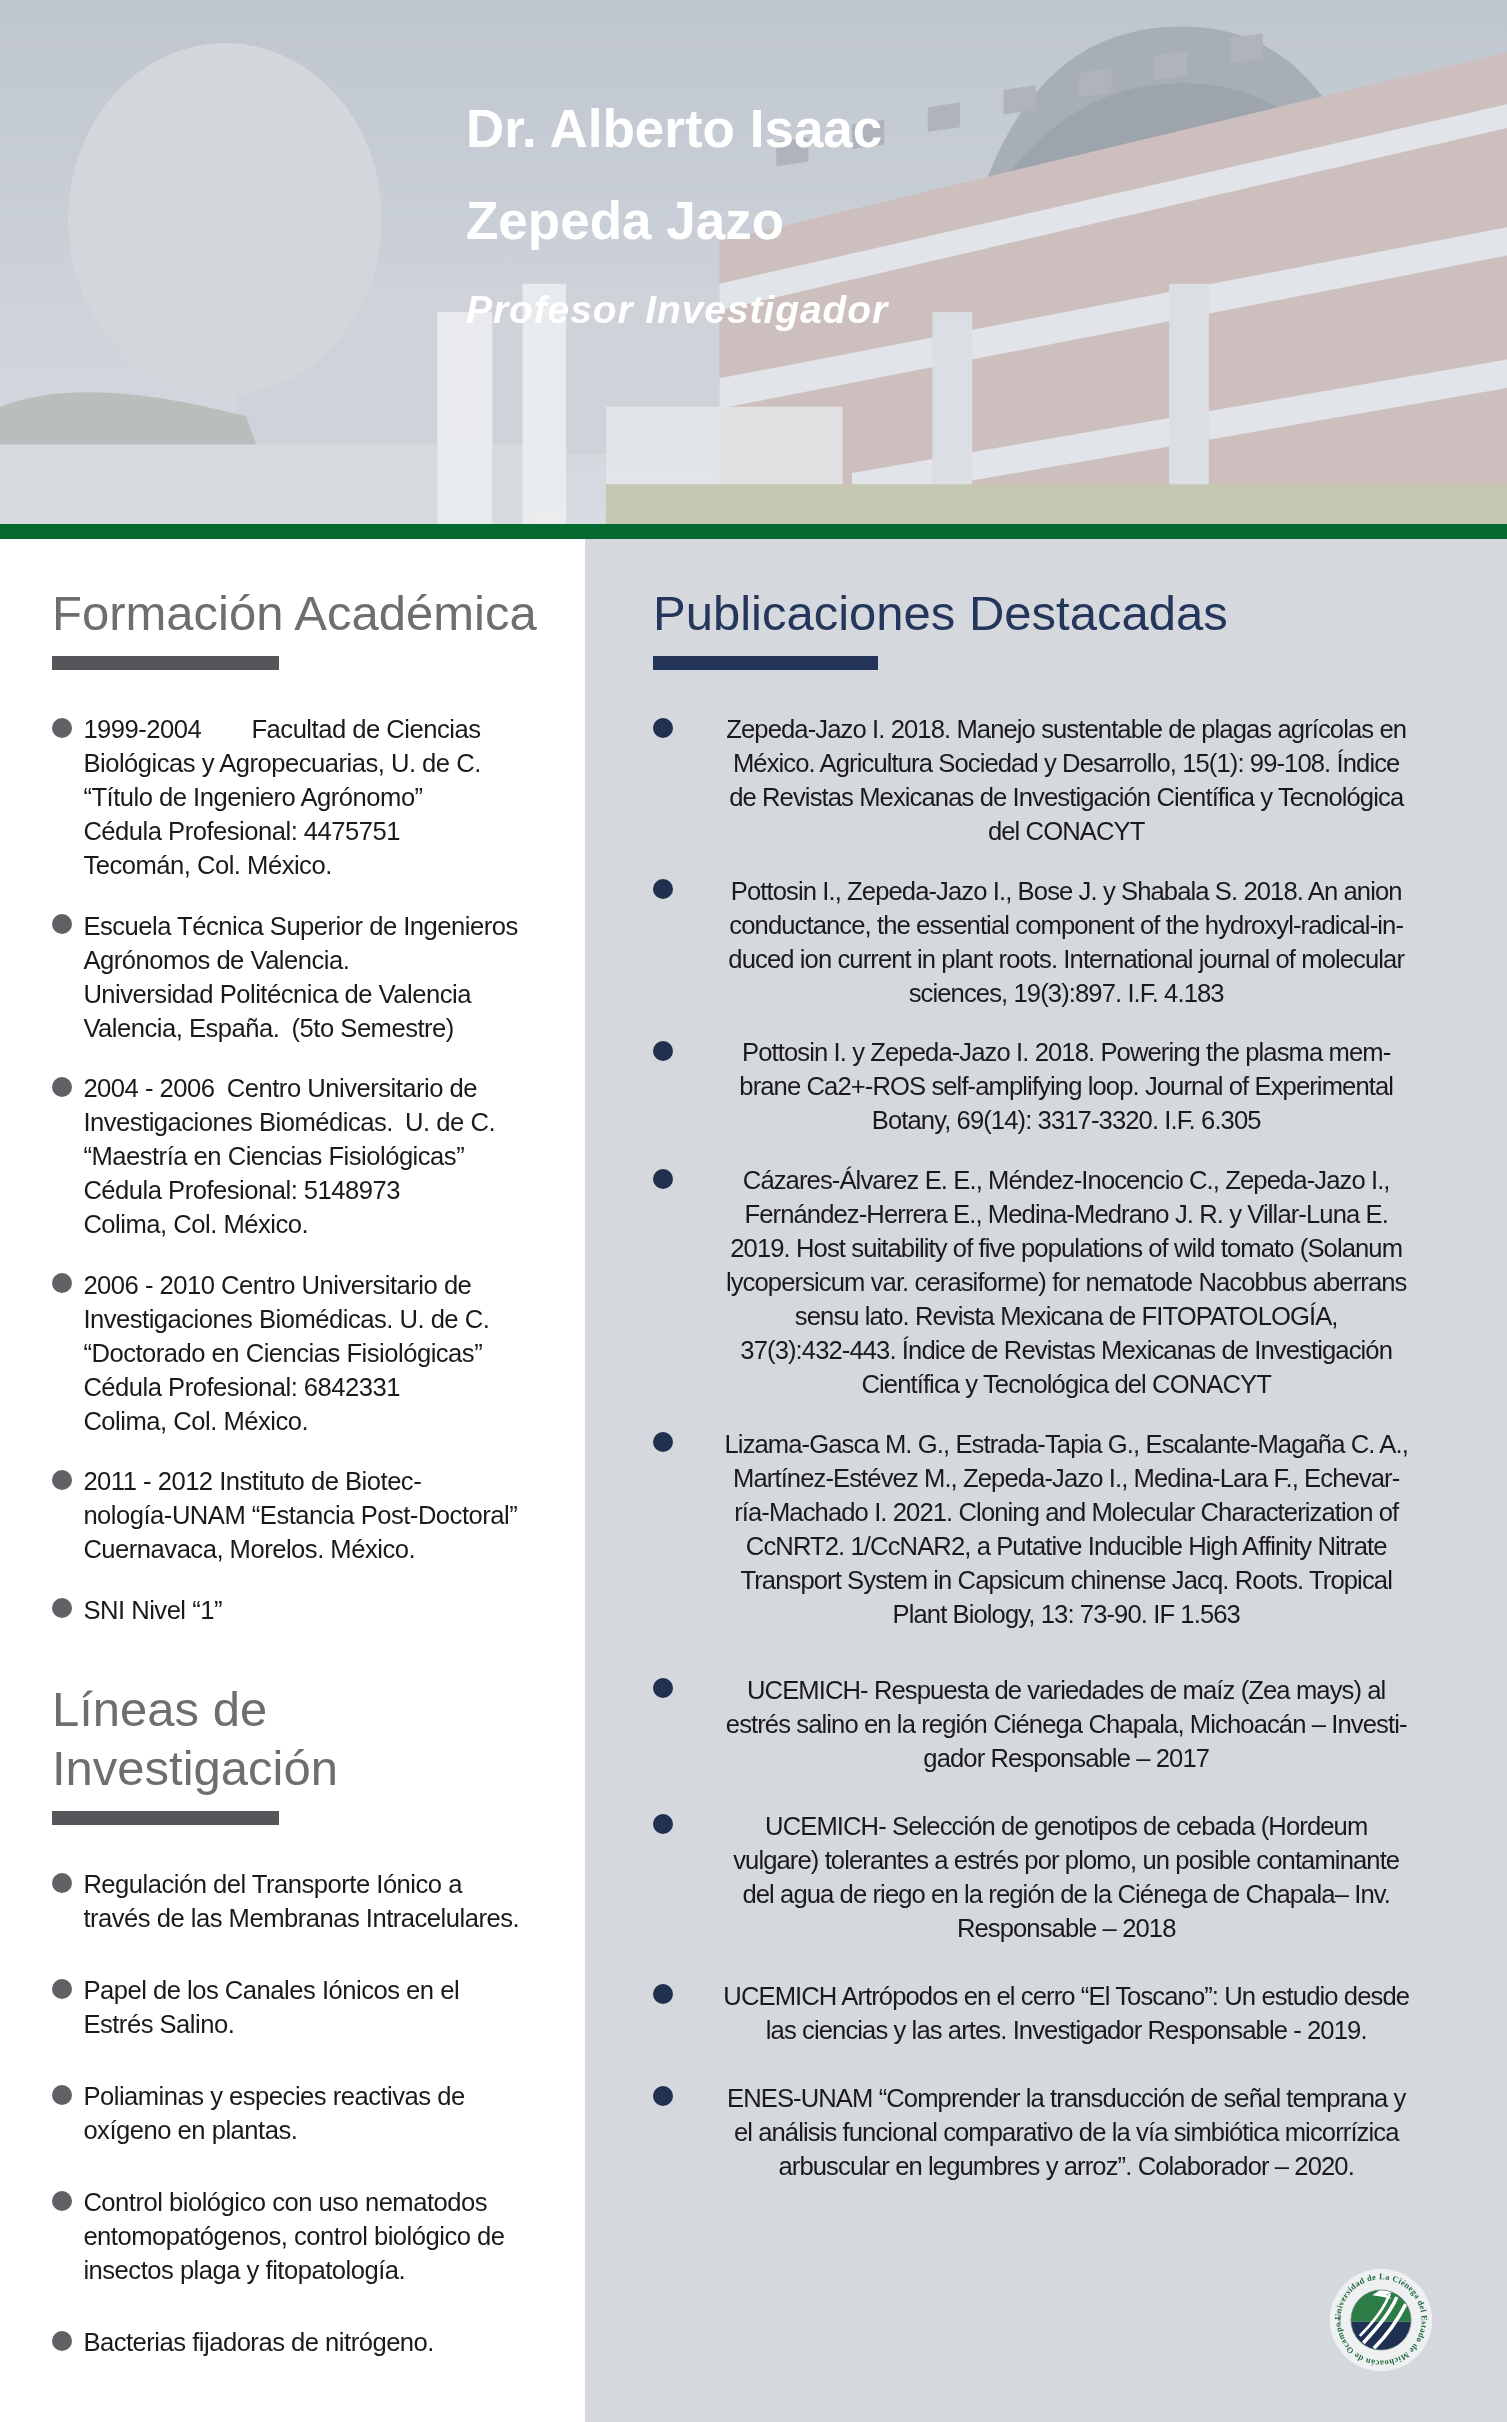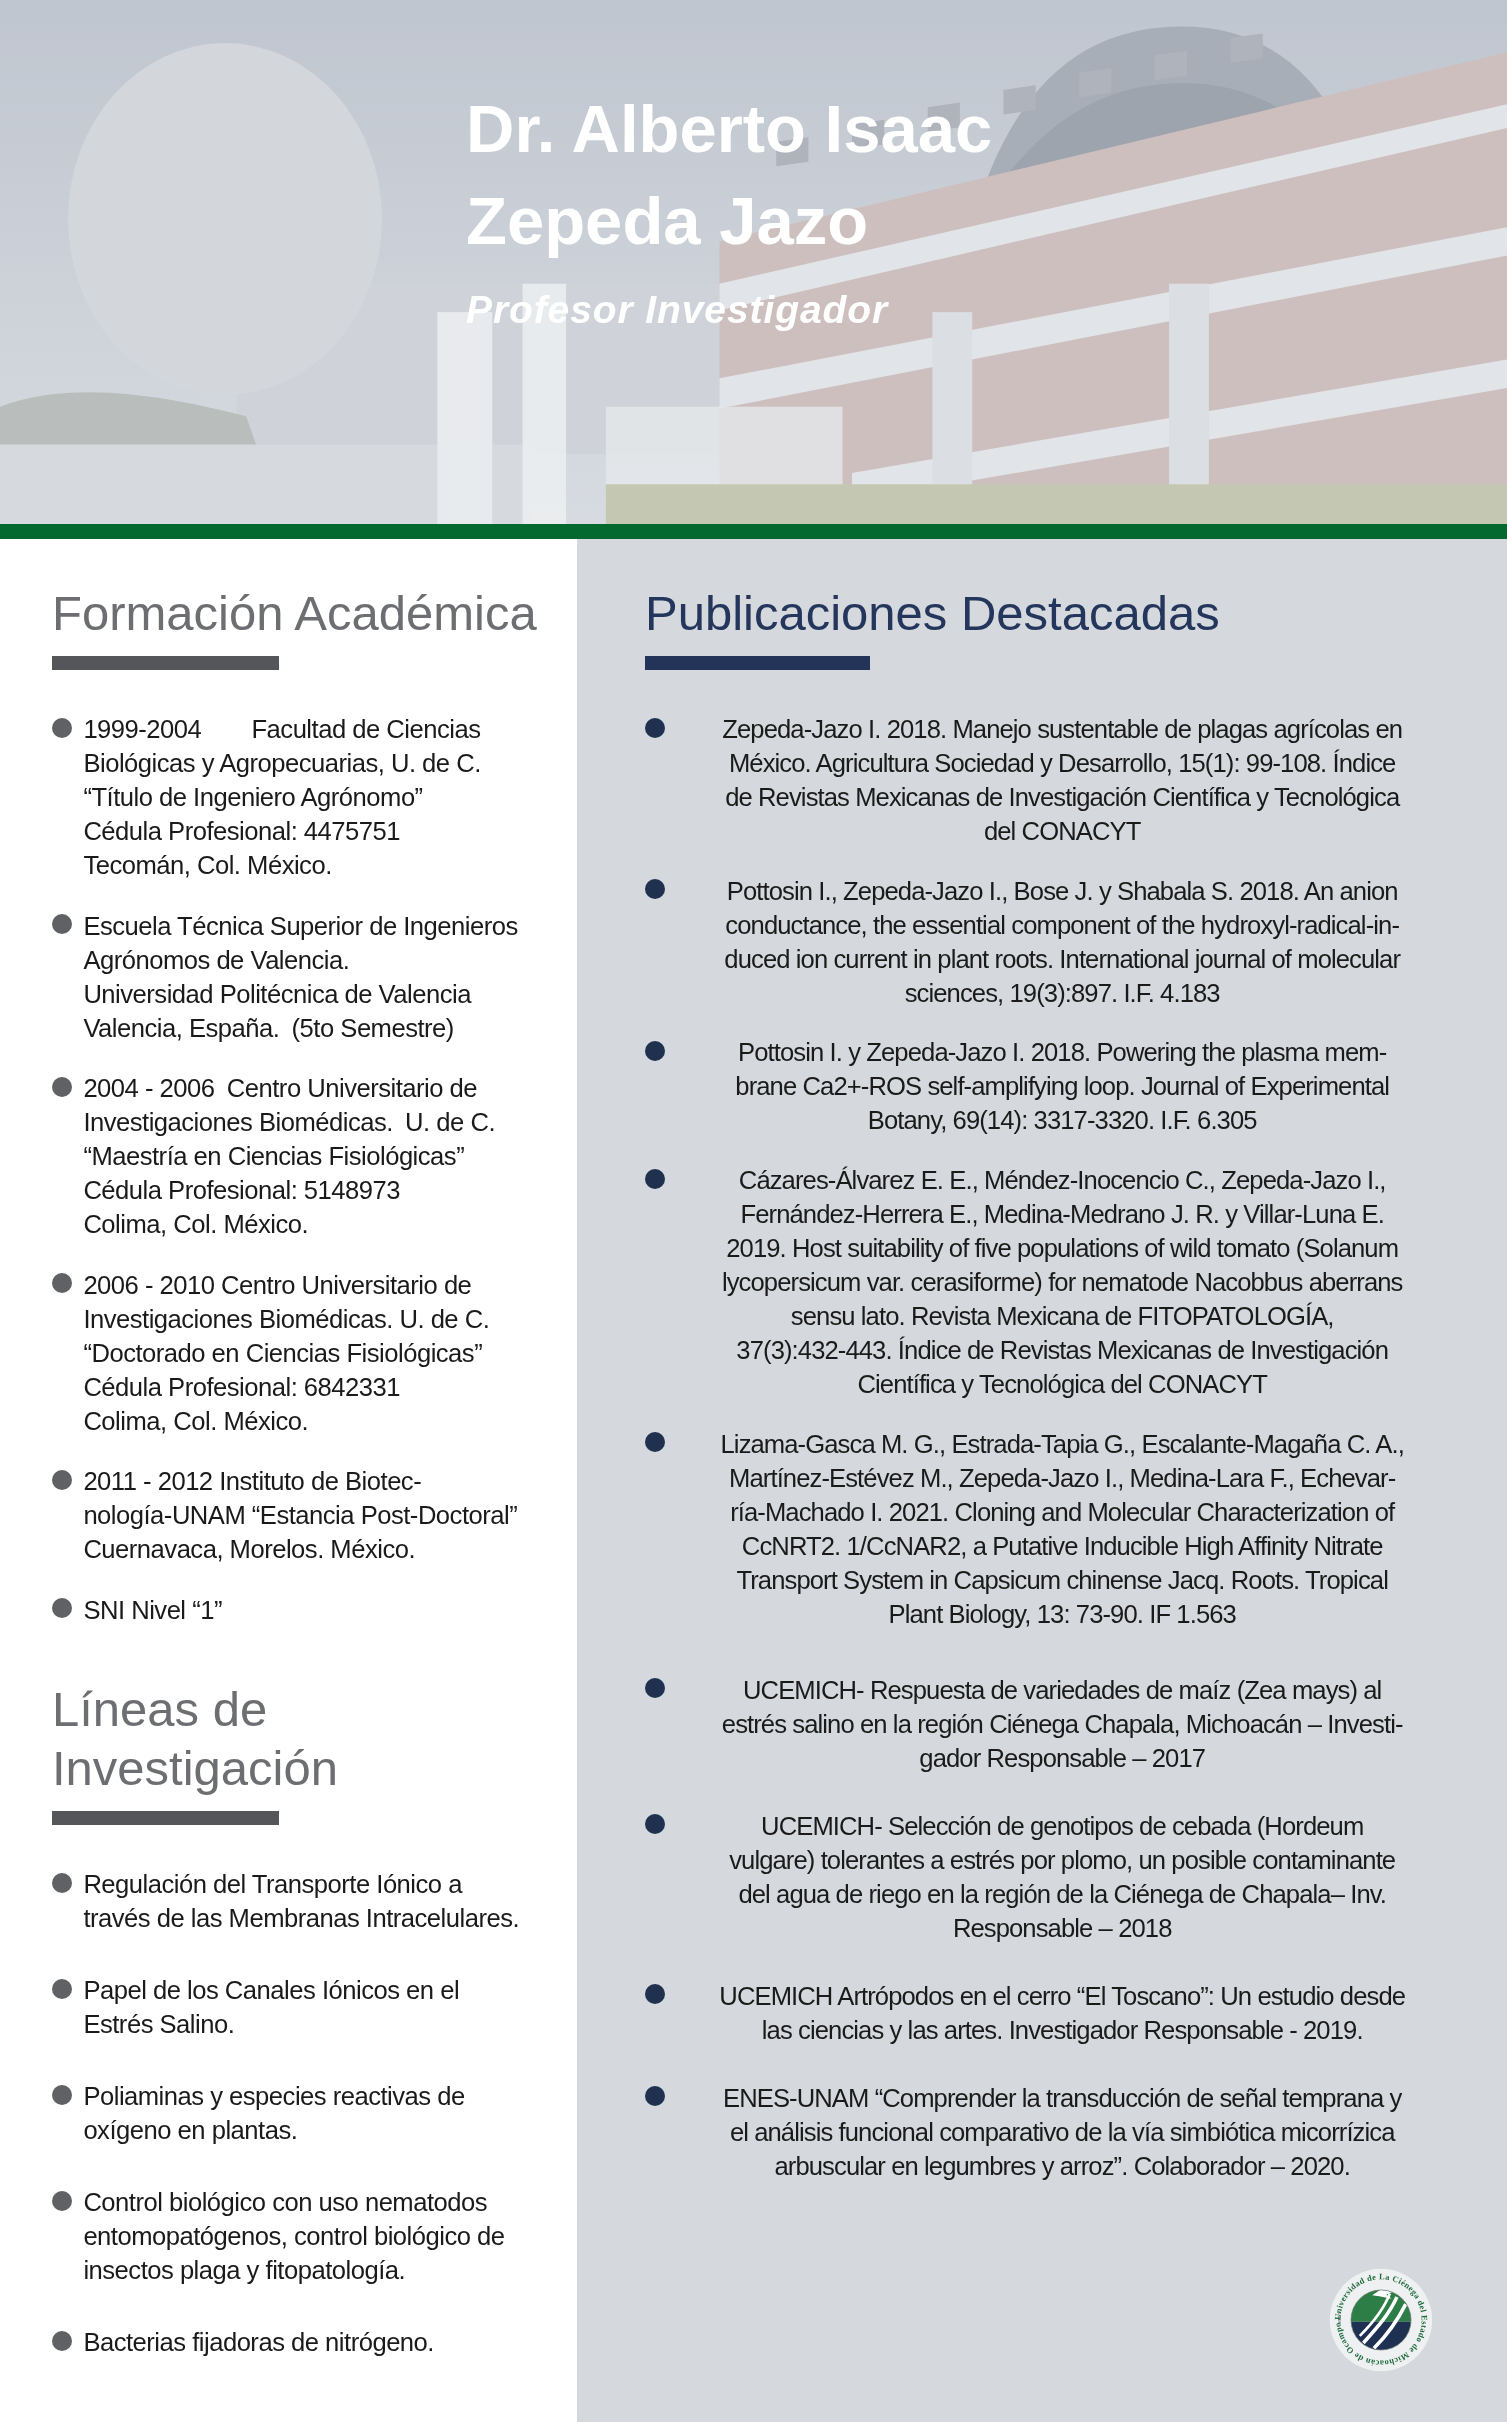--- a/index.html
+++ b/index.html
@@ -11,24 +11,24 @@
   .header{position:absolute;top:0;left:0;width:1508px;height:539px;}
   .header-art{position:absolute;top:0;left:0;width:1508px;height:524px;}
   .header-overlay{position:absolute;top:0;left:0;width:1508px;height:524px;
     background:rgba(238,240,243,0.45);}
   .green-bar{position:absolute;left:0;top:524px;width:1508px;height:15px;background:#03692f;}
   .avatar{
     position:absolute;left:68px;top:43px;width:314px;height:352px;
     border-radius:50%;background:#d3d7db;
   }
   .title-block{position:absolute;left:466px;top:83px;color:#ffffff;}
-  .title-line{font-weight:bold;font-size:67px;line-height:92px;letter-spacing:0px;}
+  .title-line{font-weight:bold;font-size:53px;line-height:92px;letter-spacing:0px;}
   .subtitle{font-weight:bold;font-style:italic;font-size:39px;margin-top:21px;letter-spacing:0.9px;}
   
-  .main{position:absolute;top:539px;left:0;width:1508px;height:1883px;display:flex;}
+  .main{position:absolute;top:539px;left:0;width:1508px;height:1883px;display:flex;gap:8px;}
   .col-left{width:577px;background:#ffffff;box-sizing:border-box;
     padding:45px 21px 38px 52px;}
   .col-right{flex:1;background:#d5d8dc;box-sizing:border-box;
     padding:45px 60px 38px 68px;position:relative;}
   .sec-title{font-size:49px;line-height:59px;font-weight:400;}
   .sec-title.gray{color:#6d6e71;}
   .sec-title.navy{color:#24365c;}
   .sec-bar{height:14px;margin-top:13.2px;}
   .sec-bar.gray{width:227px;background:#55565a;}
   .sec-bar.navy{width:225px;background:#243458;}

